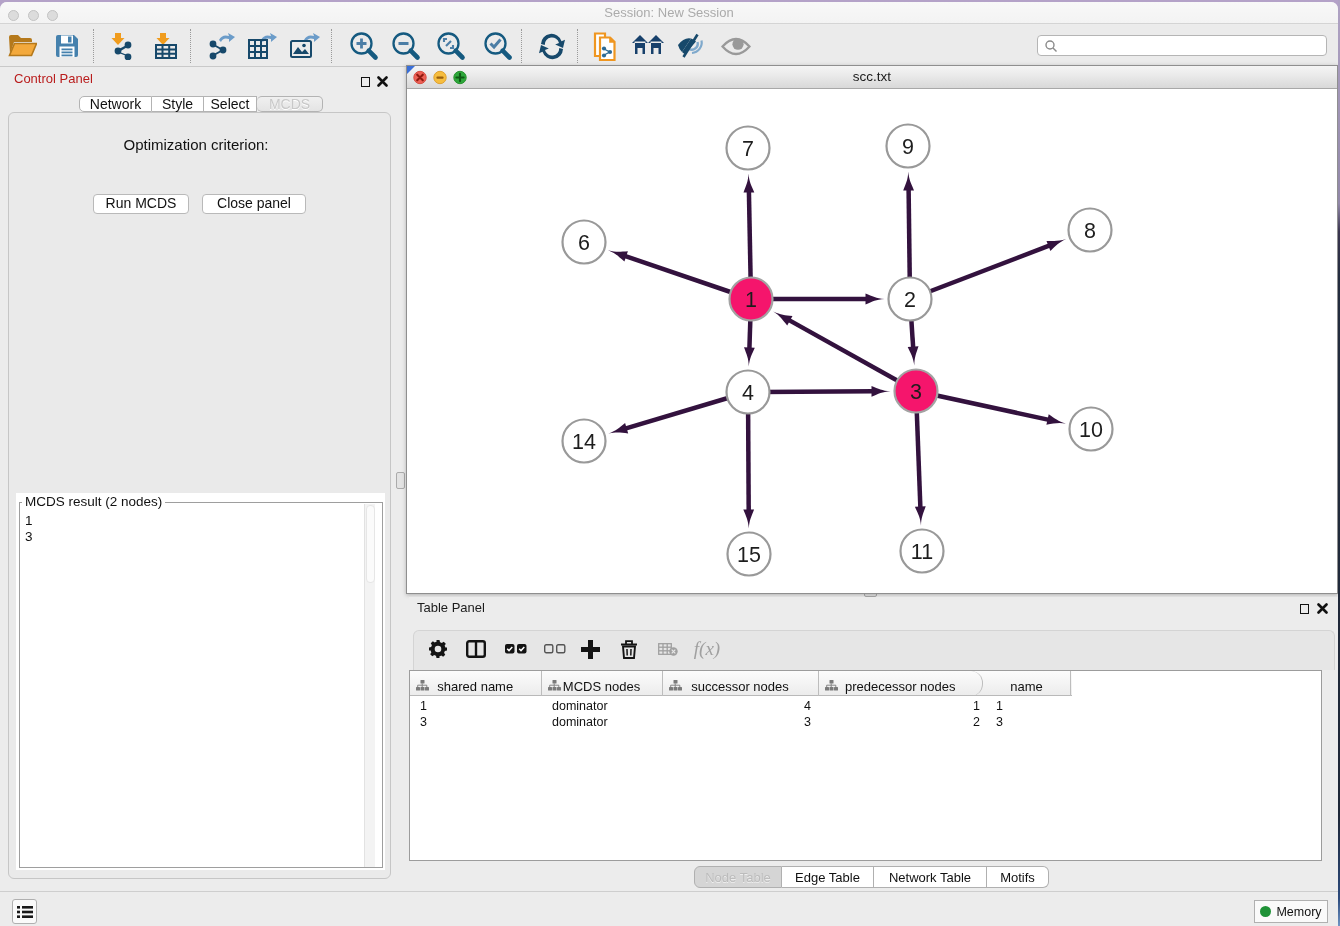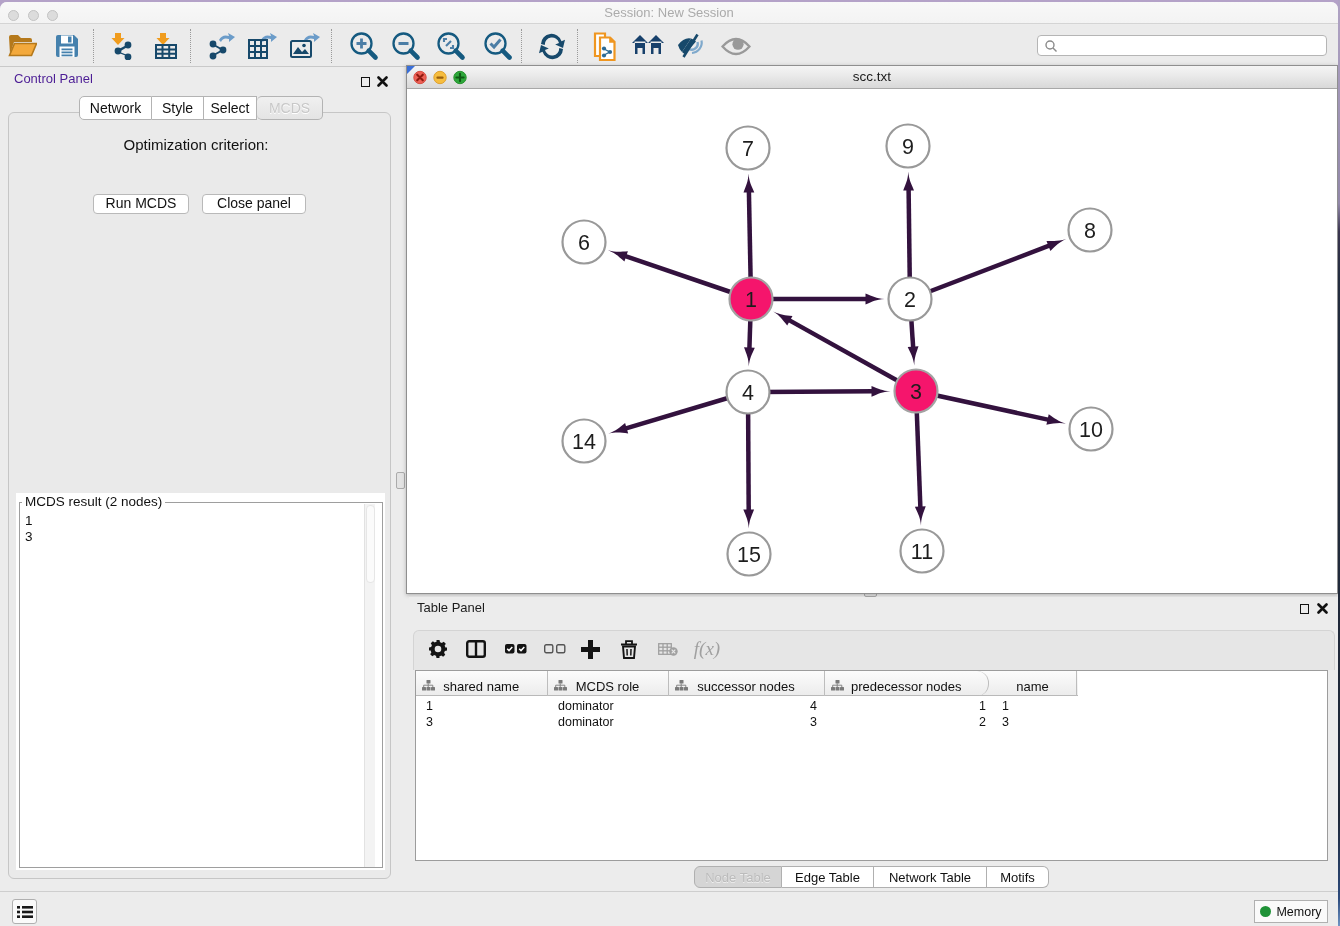--- a/index.html
+++ b/index.html
@@ -19,26 +19,26 @@
 
 #toolbar { left:0; top:23px; width:1338px; height:42px; background:#ebebeb;
   border-bottom:1px solid #c9c9c9; }
 .tsep { position:absolute; top:4px; height:34px; border-left:1px dotted #9a9a9a; }
 .ticon { position:absolute; top:0; height:42px; display:flex; align-items:center; justify-content:center; }
 #search { position:absolute; left:1037px; top:10px; width:290px; height:21px; background:#fff;
   border:1px solid #b5b5b5; border-radius:4px; }
 #search svg { position:absolute; left:6px; top:3px; }
 
 #cpanel { left:0; top:65px; width:392px; height:824px; background:#ececec; }
-#cp-title { position:absolute; left:14px; top:4px; font-size:13px; color:#4c1d95; }
+#cp-title { position:absolute; left:14px; top:4px; font-size:13px; color:#b91c1c; }
 .float-ico { position:absolute; width:9px; height:10px; border:1.5px solid #111; background:transparent; }
 .close-ico { position:absolute; }
 #cp-outer { position:absolute; left:8px; top:45px; width:383px; height:767px;
   border:1px solid #c6c6c6; border-radius:6px; background:#eaeaea; }
-#cp-tabs { position:absolute; left:79px; top:29px; height:24px; display:flex; font-size:14px; z-index:5;border-radius:9px; }
+#cp-tabs { position:absolute; left:79px; top:29px; height:16px; display:flex; font-size:14px; z-index:5;border-radius:9px; }
 #cp-tabs .tab { background:#fff; border:1px solid #b3b3b3; border-left:none; color:#111;
   display:flex; align-items:center; justify-content:center; }
 #cp-tabs .tab.first { border-left:1px solid #b3b3b3; border-radius:5px 0 0 5px; }
 #cp-tabs .tab.sel { background:linear-gradient(#f0f0f0,#e4e4e4); color:#c8c8c8; border-radius:5px;
   text-shadow:0 1px 0 #fff; }
 #opt-label { position:absolute; left:0; top:69px; width:392px; text-align:center; font-size:15px; color:#111; }
 #dropdown { position:absolute; left:44px; top:94px; width:311px; height:21px; background:#fff;
   border:1px solid #b9b9b9; border-radius:4px; font-size:14px; color:#111; line-height:19px; padding-left:12px; }
 .btn { position:absolute; height:20px; background:#fff; border:1px solid #b9b9b9; border-radius:4px;
   font-size:14px; color:#111; text-align:center; line-height:17px; }
@@ -58,21 +58,21 @@
   background:linear-gradient(#f5f5f5 0%, #e8e8e8 50%, #d8d8d8 100%); border-bottom:1px solid #a8a8a8; }
 #net-title { width:100%; text-align:center; line-height:22px; font-size:13.5px; color:#1a1a1a; }
 #net-canvas { position:absolute; left:1px; top:24px; width:929px; height:503px; background:#fff; }
 #net-canvas { left:1px; top:24px; }
 
 #tpanel { left:409px; top:595px; width:929px; height:294px; background:#ececec; }
 #tp-title { position:absolute; left:8px; top:3px; font-size:13px; color:#1c1c1c; }
 #tp-toolbar { position:absolute; left:4px; top:33px; width:922px; height:40px; background:#e6e6e6;
   border:1px solid #d4d4d4; border-bottom:none; border-radius:6px 6px 0 0; }
 #tp-toolbar .ticon { top:-2px; }
-#tp-table { position:absolute; left:6px; top:73px; width:913px; height:191px; background:#fff;
+#tp-table { position:absolute; left:0; top:73px; width:913px; height:191px; background:#fff;
   border:1px solid #9c9c9c; }
 #tp-header { position:absolute; left:0; top:0; width:662px; height:25px;
   background:linear-gradient(#fcfcfc,#ececec); border-bottom:1px solid #b9b9b9; font-size:13px; color:#111; }
 .hcol { position:absolute; top:0; height:25px; border-right:1px solid #bdbdbd; }
 .hlabel { position:absolute; top:4px; width:100%; text-align:center; line-height:24px; }
 .hicon { position:absolute; left:6px; top:9px; }
 .cell { position:absolute; font-size:12.5px; color:#111; line-height:16px; }
 #tp-tabs { position:absolute; left:285px; top:269px; height:22px; display:flex; font-size:13px; }
 #tp-tabs .tab { background:#fff; border:1px solid #b0b0b0; border-left:none; color:#111;
   display:flex; align-items:center; justify-content:center; }
@@ -452,21 +452,21 @@
         <div class="hcol" style="left:131.5px; width:121px;">
             <svg class="hicon" width="13" height="12" viewBox="0 0 13 12">
               <g fill="#7a7a7a">
                 <rect x="4.5" y="0" width="4" height="3.4" rx="0.5"></rect>
                 <rect x="0" y="7" width="4" height="3.4" rx="0.5"></rect>
                 <rect x="4.5" y="7" width="4" height="3.4" rx="0.5"></rect>
                 <rect x="9" y="7" width="4" height="3.4" rx="0.5"></rect>
                 <path d="M6.2 3.4 L6.2 5.2 L1.7 5.2 L1.7 7 M6.2 5.2 L6.2 7 M6.2 5.2 L10.8 5.2 L10.8 7" stroke="#7a7a7a" stroke-width="0.9" fill="none"></path>
               </g>
             </svg>
-            <div class="hlabel">MCDS role</div>
+            <div class="hlabel">MCDS nodes</div>
           </div>
         <div class="hcol" style="left:252.5px; width:156px;">
             <svg class="hicon" width="13" height="12" viewBox="0 0 13 12">
               <g fill="#7a7a7a">
                 <rect x="4.5" y="0" width="4" height="3.4" rx="0.5"></rect>
                 <rect x="0" y="7" width="4" height="3.4" rx="0.5"></rect>
                 <rect x="4.5" y="7" width="4" height="3.4" rx="0.5"></rect>
                 <rect x="9" y="7" width="4" height="3.4" rx="0.5"></rect>
                 <path d="M6.2 3.4 L6.2 5.2 L1.7 5.2 L1.7 7 M6.2 5.2 L6.2 7 M6.2 5.2 L10.8 5.2 L10.8 7" stroke="#7a7a7a" stroke-width="0.9" fill="none"></path>
               </g>

